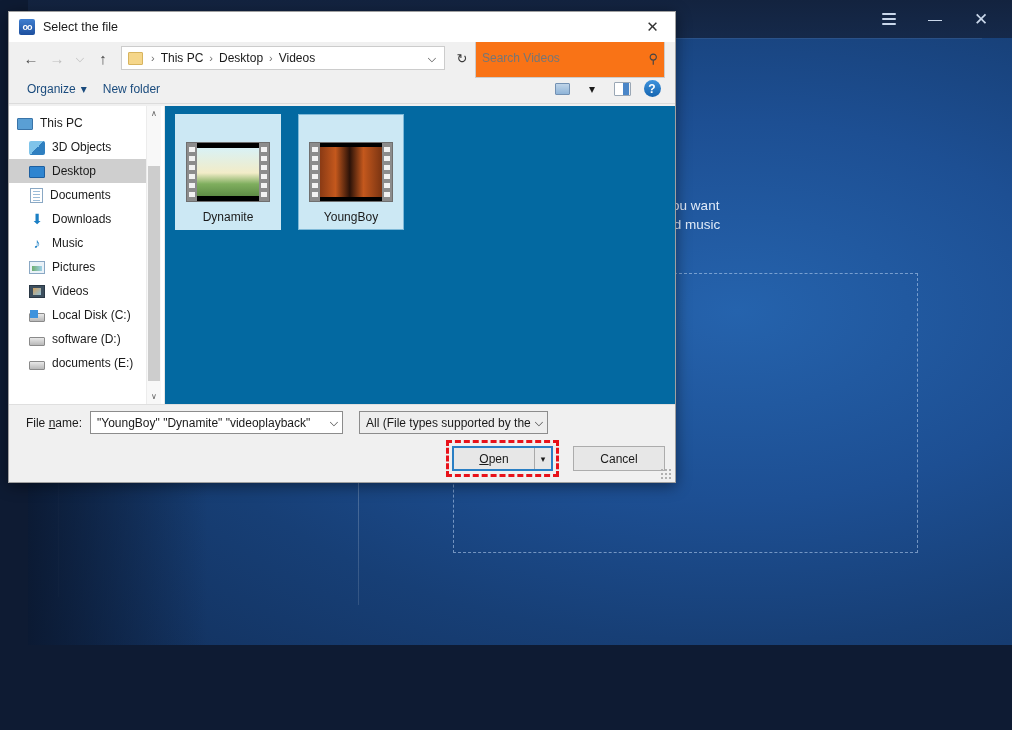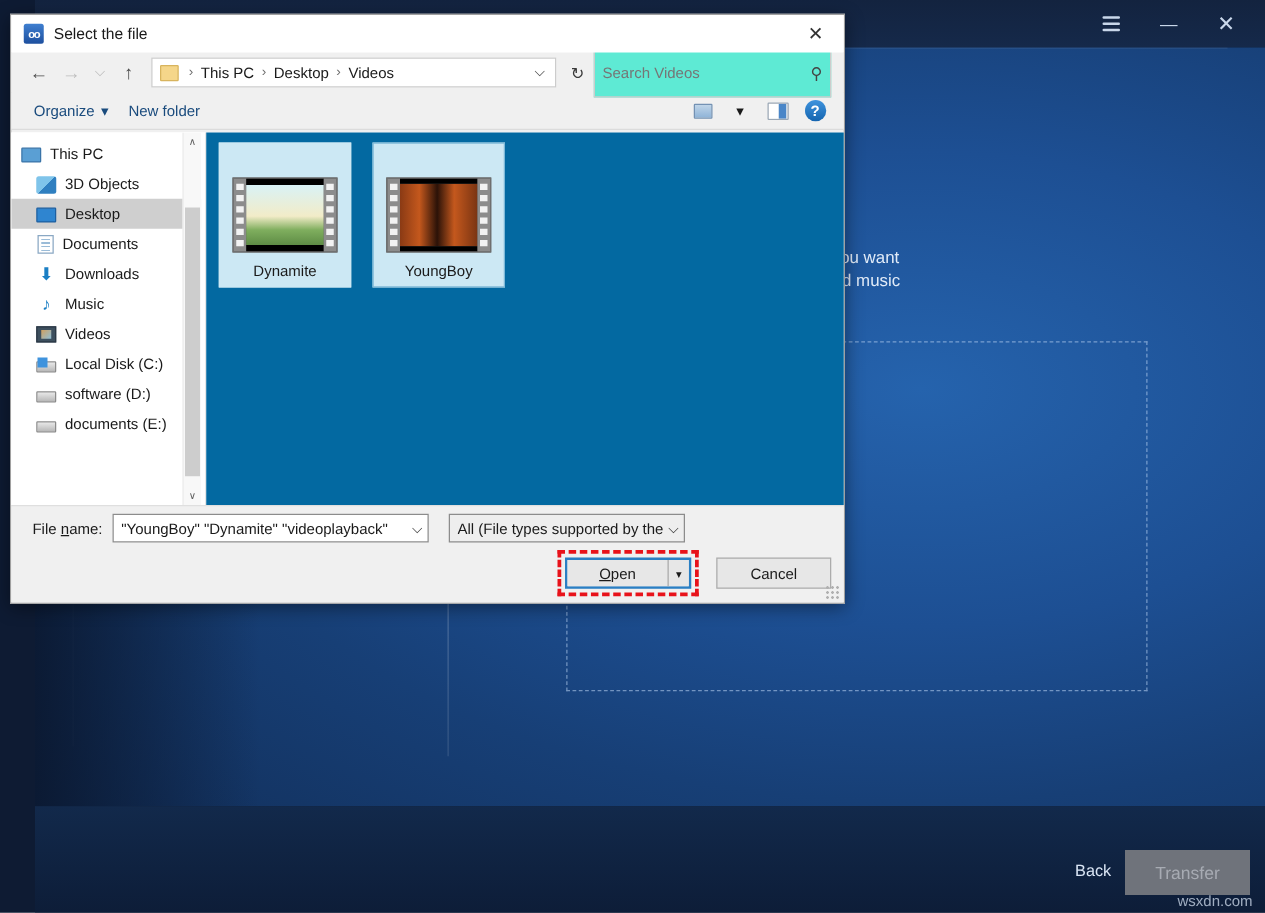--- a/index.html
+++ b/index.html
@@ -142,21 +142,21 @@
   }
   .crumb-sep { color: #6d6d6d; padding: 0 6px; font-size: 11px; }
   .crumb { color: #1a1a1a; font-size: 12px; white-space: nowrap; cursor: pointer; }
   #crumb-caret { margin-left: auto; color: #4a4a4a; font-size: 11px; padding: 0 4px; cursor: pointer; }
   #refresh-btn {
     width: 22px; height: 24px; display: flex;
     align-items: center; justify-content: center;
     color: #3a3a3a; font-size: 13px; cursor: pointer;
   }
   #search-box {
-    width: 190px; height: 40px; background: #5eead4; border: 1px solid #ccc;
+    width: 190px; height: 40px; background: #f97316; border: 1px solid #ccc;
     display: flex; align-items: center; padding: 0 6px; flex: 0 0 auto;
   }
   #search-input {
     border: none; outline: none; flex: 1; font-size: 12px;
     color: #1a1a1a; background: transparent;
     font-family: "Liberation Sans", sans-serif; min-width: 0;
   }
   #search-input::placeholder { color: #767676; }
   #search-icon { color: #444; font-size: 13px; }
 
@@ -376,25 +376,20 @@
     <div id="bg-heading">...mputer to iPhone</div>
 
     <div id="bg-desc">
       <div>photos, videos and music that you want</div>
       <div>can also drag photos, videos and music</div>
     </div>
 
     <div id="bg-dropzone"></div>
   </div>
 
-  <div id="bg-footer">
-    <div id="bg-back">Back</div>
-    <button id="bg-transfer">Transfer</button>
-    <div id="bg-watermark">wsxdn.com</div>
-  </div>
 </div>
 
 <div id="dialog">
 
   <div id="dlg-titlebar">
     <div id="dlg-app-icon"></div>
     <div id="dlg-title">Select the file</div>
     <div id="dlg-close">✕</div>
   </div>
 
@@ -468,20 +463,24 @@
           <span class="nav-ico ico-docs"></span>
           <span>Documents</span>
         </div>
         <div class="nav-item">
           <span class="nav-ico ico-dl">⬇</span>
           <span>Downloads</span>
         </div>
         <div class="nav-item">
           <span class="nav-ico ico-music">♪</span>
           <span>Music</span>
+        </div>
+        <div class="nav-item">
+          <span class="nav-ico ico-pics"></span>
+          <span>Pictures</span>
         </div>
         <div class="nav-item">
           <span class="nav-ico ico-vid"></span>
           <span>Videos</span>
         </div>
         <div class="nav-item">
           <span class="nav-ico ico-disk win"></span>
           <span>Local Disk (C:)</span>
         </div>
         <div class="nav-item">

